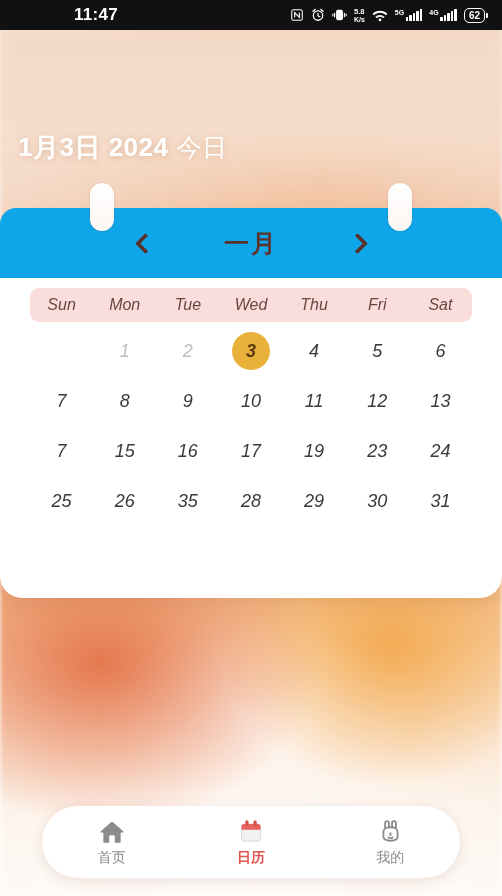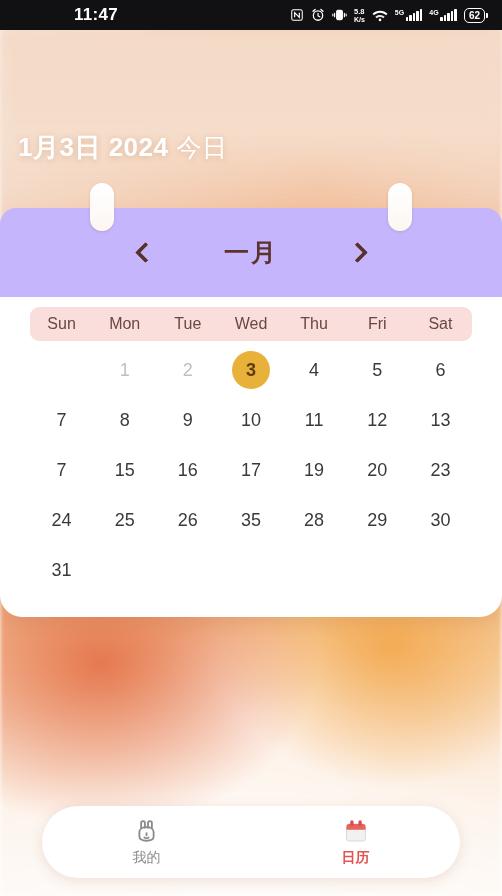--- a/index.html
+++ b/index.html
@@ -122,22 +122,22 @@
     width:24px; height:48px;
     background:linear-gradient(180deg,#ffffff 0%, #fdf6f3 100%);
     border-radius:12px;
     box-shadow:0 1px 3px rgba(140,70,60,.18);
   }
   .ring.left  { left:90px; }
   .ring.right { left:388px; }
 
   .month-bar {
     position:relative;
-    height:89px;
-    background:#c4b5fd;
+    height:70px;
+    background:#0ea5e9;
     border-radius:16px 16px 0 0;
     display:flex; align-items:center; justify-content:center;
     z-index:16;
   }
   .month-bar .nav {
     position:absolute; top:50%; transform:translateY(-50%);
     width:42px; height:42px;
     display:flex; align-items:center; justify-content:center;
     cursor:pointer;
   }
@@ -156,20 +156,21 @@
     letter-spacing:2px;
   }
 
   .cal-card {
     position:relative;
     background:#ffffff;
     border-radius:0 0 22px 22px;
     padding:10px 30px 22px;
     box-shadow:0 6px 16px rgba(150,80,60,.12);
     z-index:15;
+    font-style:italic;
   }
 
   .weekbar {
     background:#fadedb;
     border-radius:9px;
     display:grid; grid-template-columns:repeat(7,1fr);
     height:34px; align-items:center;
     margin-bottom:4px;
   }
   .weekbar div {
@@ -375,23 +376,20 @@
           <div class="day">
             <span class="pill">16</span>
           </div>
           <div class="day">
             <span class="pill">17</span>
           </div>
           <div class="day">
             <span class="pill">19</span>
           </div>
           <div class="day">
-            <span class="pill">20</span>
-          </div>
-          <div class="day">
             <span class="pill">23</span>
           </div>
           <div class="day">
             <span class="pill">24</span>
           </div>
           <div class="day">
             <span class="pill">25</span>
           </div>
           <div class="day">
             <span class="pill">26</span>
@@ -413,40 +411,48 @@
           </div>
           <div class="day empty"></div>
           <div class="day empty"></div>
           <div class="day empty"></div>
         </div>
     </div>
   </div>
 
   <div class="tabbar">
 
+    <div class="tab">
+      <span class="tab-ico">
+        <svg width="26" height="24" viewBox="0 0 24 22" fill="#8b8b8e">
+          <path d="M12 1.4 1.6 10.2c-.5.4-.2 1.3.5 1.3H4v8.4c0 .6.5 1.1 1.1 1.1h4.3v-5.6c0-.7.6-1.3 1.3-1.3h2.6c.7 0 1.3.6 1.3 1.3V21h4.3c.6 0 1.1-.5 1.1-1.1v-8.4h1.9c.7 0 1-.9.5-1.3L12 1.4z"></path>
+        </svg>
+      </span>
+      <span class="tab-label">首页</span>
+    </div>
+
+    <div class="tab active">
+      <span class="tab-ico">
+        <svg width="26" height="25" viewBox="0 0 26 25">
+          <rect x="3.5" y="5" width="19" height="17" rx="2.6" fill="#f1f1f1" stroke="#d9d9d9" stroke-width="1"></rect>
+          <path d="M3.5 7.6a2.6 2.6 0 0 1 2.6-2.6h13.8a2.6 2.6 0 0 1 2.6 2.6v3.1H3.5V7.6z" fill="#e8635d"></path>
+          <rect x="7.2" y="1.2" width="3.4" height="6" rx="1.7" fill="#d8504b"></rect>
+          <rect x="15.4" y="1.2" width="3.4" height="6" rx="1.7" fill="#d8504b"></rect>
+        </svg>
+      </span>
+      <span class="tab-label">日历</span>
+    </div>
 
     <div class="tab">
       <span class="tab-ico">
         <svg width="25" height="25" viewBox="0 0 26 26" fill="none" stroke="#8b8b8e" stroke-width="1.9" stroke-linecap="round" stroke-linejoin="round">
           <path d="M7.4 9.2V4.2a2 2 0 0 1 4 0v5"></path>
           <path d="M14.6 9.2V4.2a2 2 0 0 1 4 0v5"></path>
           <path d="M5.6 13.4c0-3 3.3-5 7.4-5s7.4 2 7.4 5v4.8c0 2.6-2.4 4.4-7.4 4.4s-7.4-1.8-7.4-4.4v-4.8z"></path>
           <path d="M13 14.6v2.4"></path>
           <path d="M10.8 19.2c.6.8 3.8.8 4.4 0"></path>
         </svg>
       </span>
       <span class="tab-label">我的</span>
     </div>
 
-    <div class="tab active">
-      <span class="tab-ico">
-        <svg width="26" height="25" viewBox="0 0 26 25">
-          <rect x="3.5" y="5" width="19" height="17" rx="2.6" fill="#f1f1f1" stroke="#d9d9d9" stroke-width="1"></rect>
-          <path d="M3.5 7.6a2.6 2.6 0 0 1 2.6-2.6h13.8a2.6 2.6 0 0 1 2.6 2.6v3.1H3.5V7.6z" fill="#e8635d"></path>
-          <rect x="7.2" y="1.2" width="3.4" height="6" rx="1.7" fill="#d8504b"></rect>
-          <rect x="15.4" y="1.2" width="3.4" height="6" rx="1.7" fill="#d8504b"></rect>
-        </svg>
-      </span>
-      <span class="tab-label">日历</span>
-    </div>
-
   </div>
 </div>
 
 </body></html>

